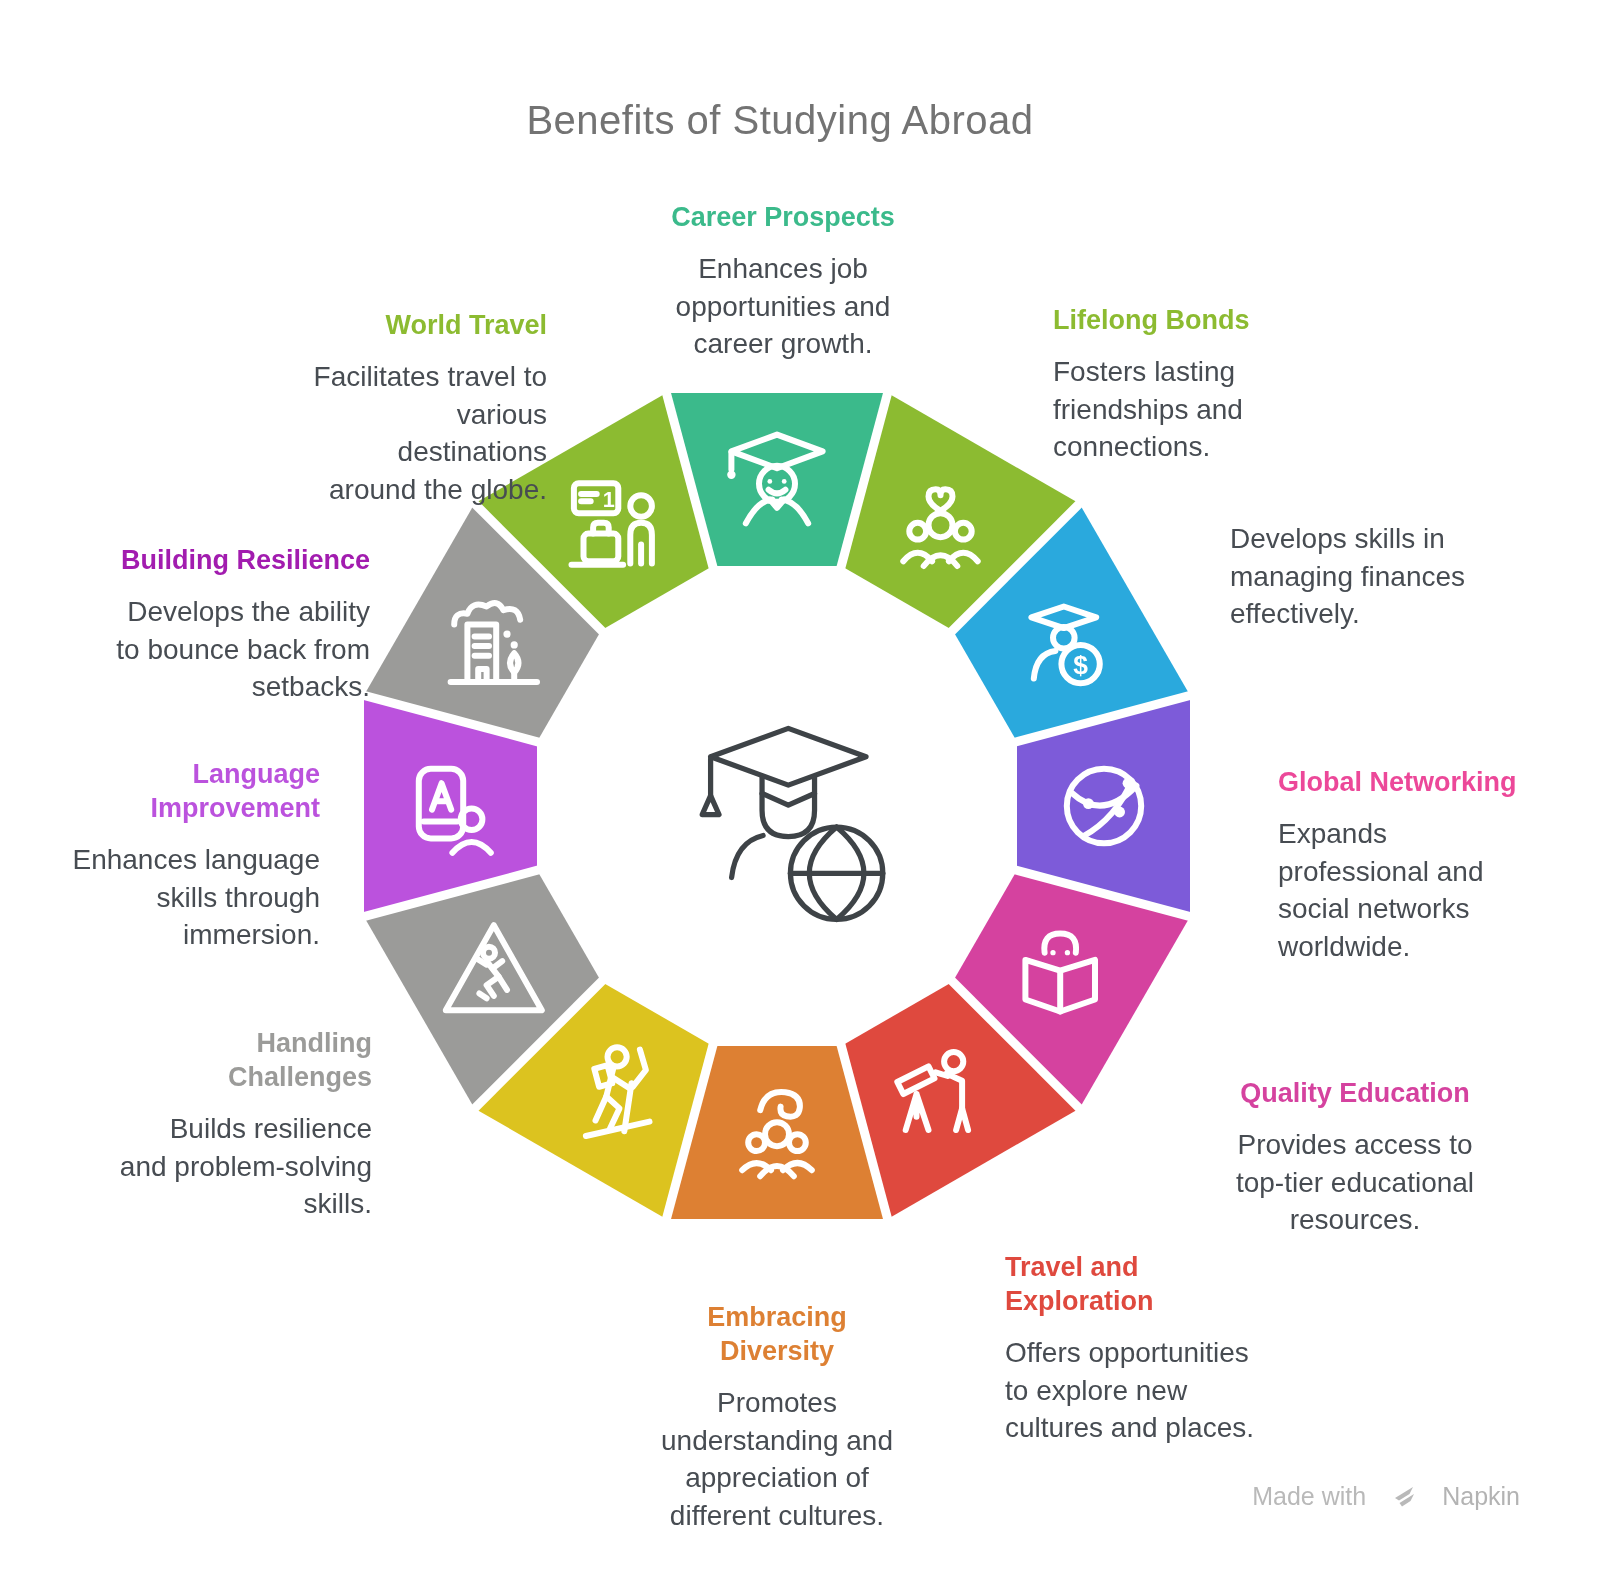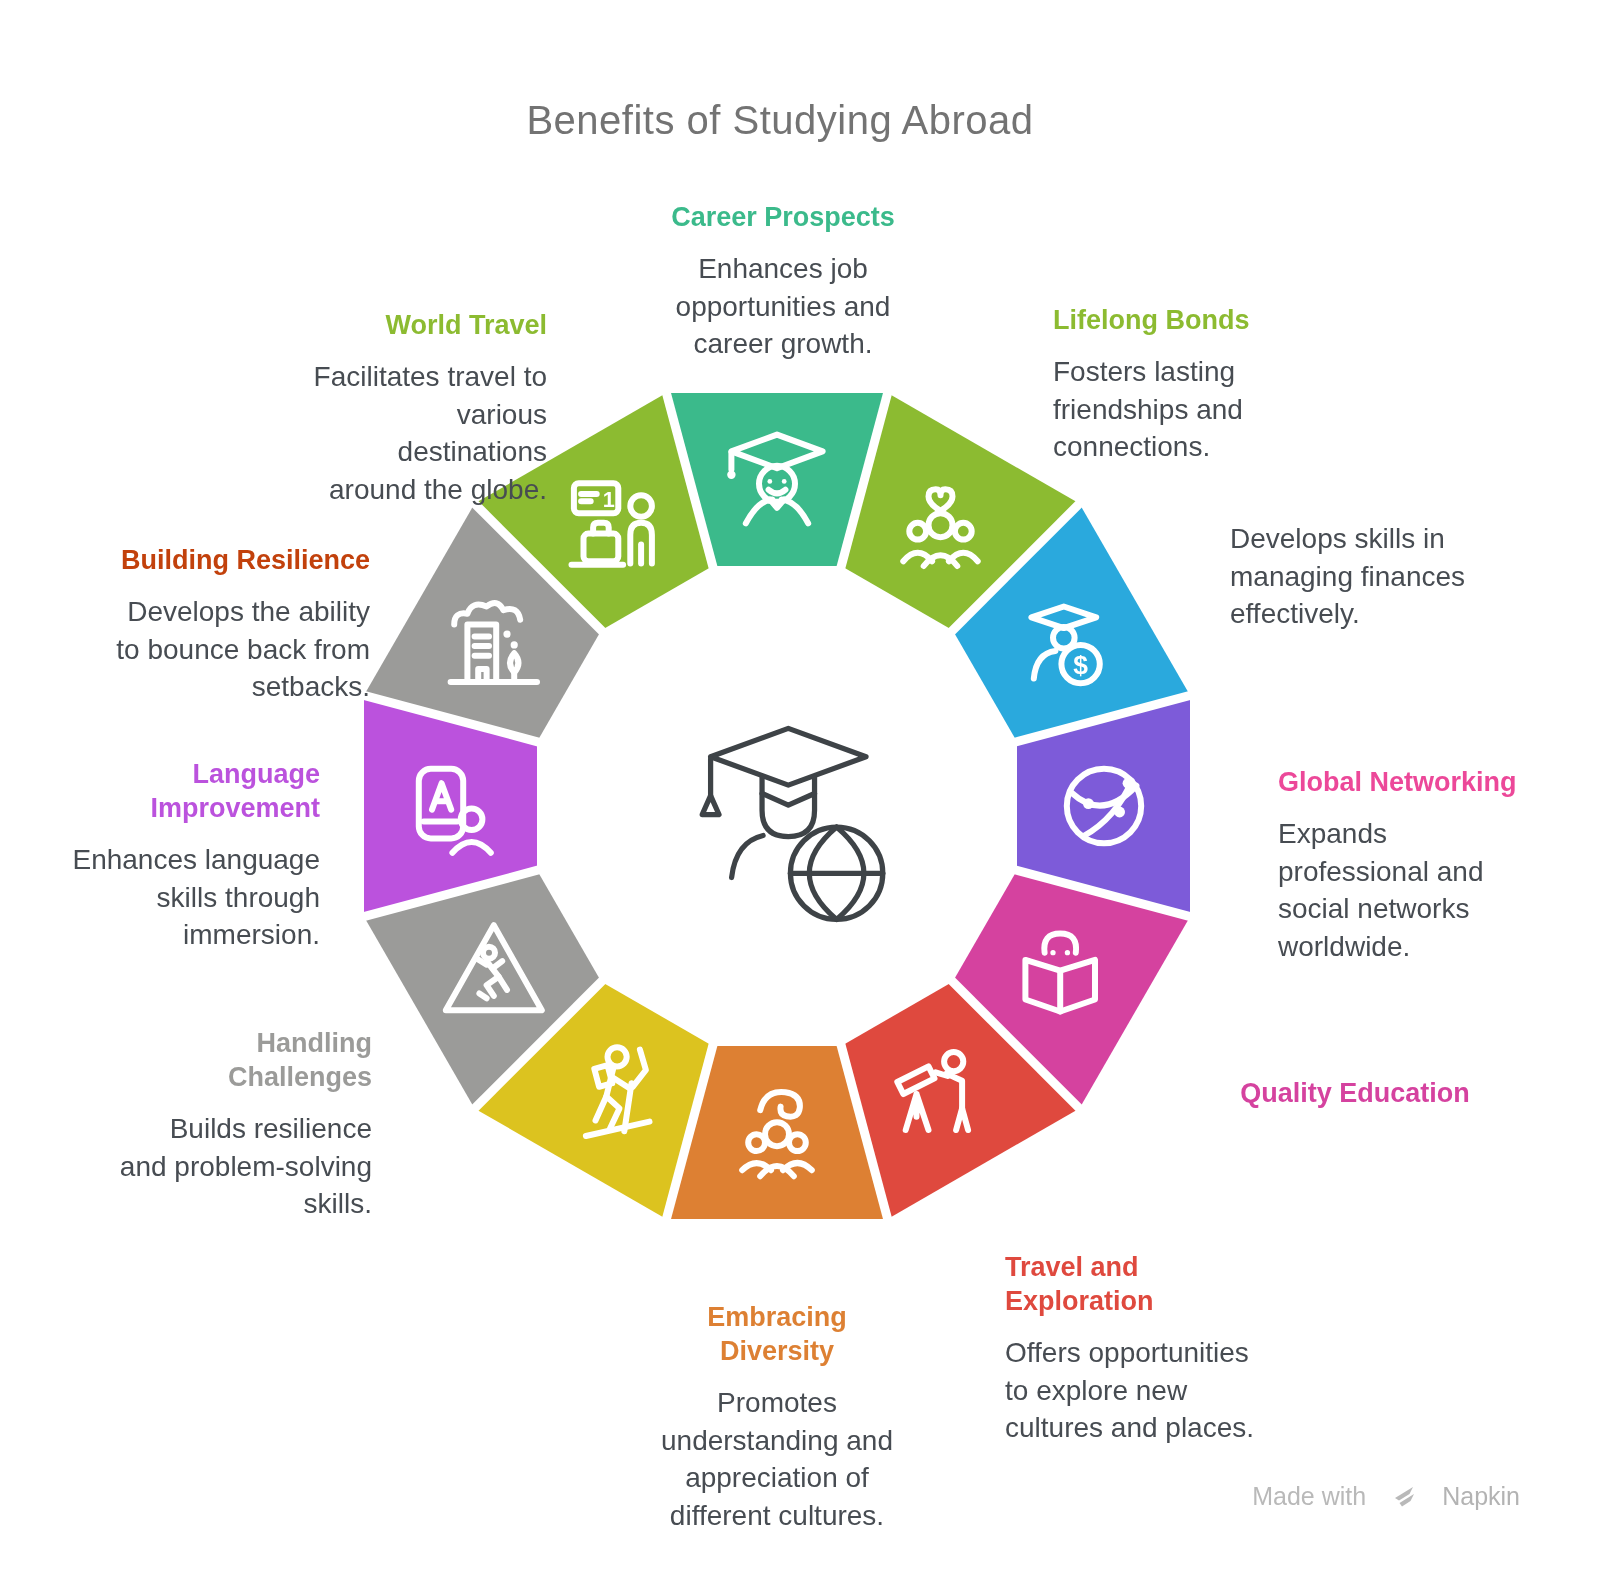--- a/index.html
+++ b/index.html
@@ -219,39 +219,40 @@
   </div>
   <div class="label seg-2">
     <p class="label-desc">Develops skills in managing finances effectively.</p>
   </div>
   <div class="label seg-3">
     <h3 class="label-title" style="color: #ec4899;">Global Networking</h3>
     <p class="label-desc">Expands professional and social networks worldwide.</p>
   </div>
   <div class="label seg-4">
     <h3 class="label-title" style="color: rgb(213, 66, 159);">Quality Education</h3>
+    <p class="label-desc">Provides access to top-tier educational resources.</p>
   </div>
   <div class="label seg-5">
     <h3 class="label-title" style="color: rgb(223, 73, 62);">Travel and Exploration</h3>
     <p class="label-desc">Offers opportunities to explore new cultures and places.</p>
   </div>
   <div class="label seg-6 align-c">
     <h3 class="label-title" style="color: rgb(221, 128, 51);">Embracing Diversity</h3>
     <p class="label-desc">Promotes understanding and appreciation of different cultures.</p>
   </div>
   <div class="label seg-8 align-r">
     <h3 class="label-title" style="color: rgb(155, 155, 153);">Handling Challenges</h3>
     <p class="label-desc">Builds resilience and problem-solving skills.</p>
   </div>
   <div class="label seg-9 align-r">
     <h3 class="label-title" style="color: rgb(187, 82, 221);">Language Improvement</h3>
     <p class="label-desc">Enhances language skills through immersion.</p>
   </div>
   <div class="label seg-10 align-r">
-    <h3 class="label-title" style="color: #c2410c;">Building Resilience</h3>
+    <h3 class="label-title" style="color: #a21caf;">Building Resilience</h3>
     <p class="label-desc">Develops the ability to bounce back from setbacks.</p>
   </div>
   <div class="label seg-11 align-r">
     <h3 class="label-title" style="color: rgb(140, 187, 49);">World Travel</h3>
     <p class="label-desc">Facilitates travel to various destinations around the globe.</p>
   </div>
 
   <div id="footer">
     <span>Made with</span>
     <svg width="26" height="26" viewBox="0 0 26 26">

